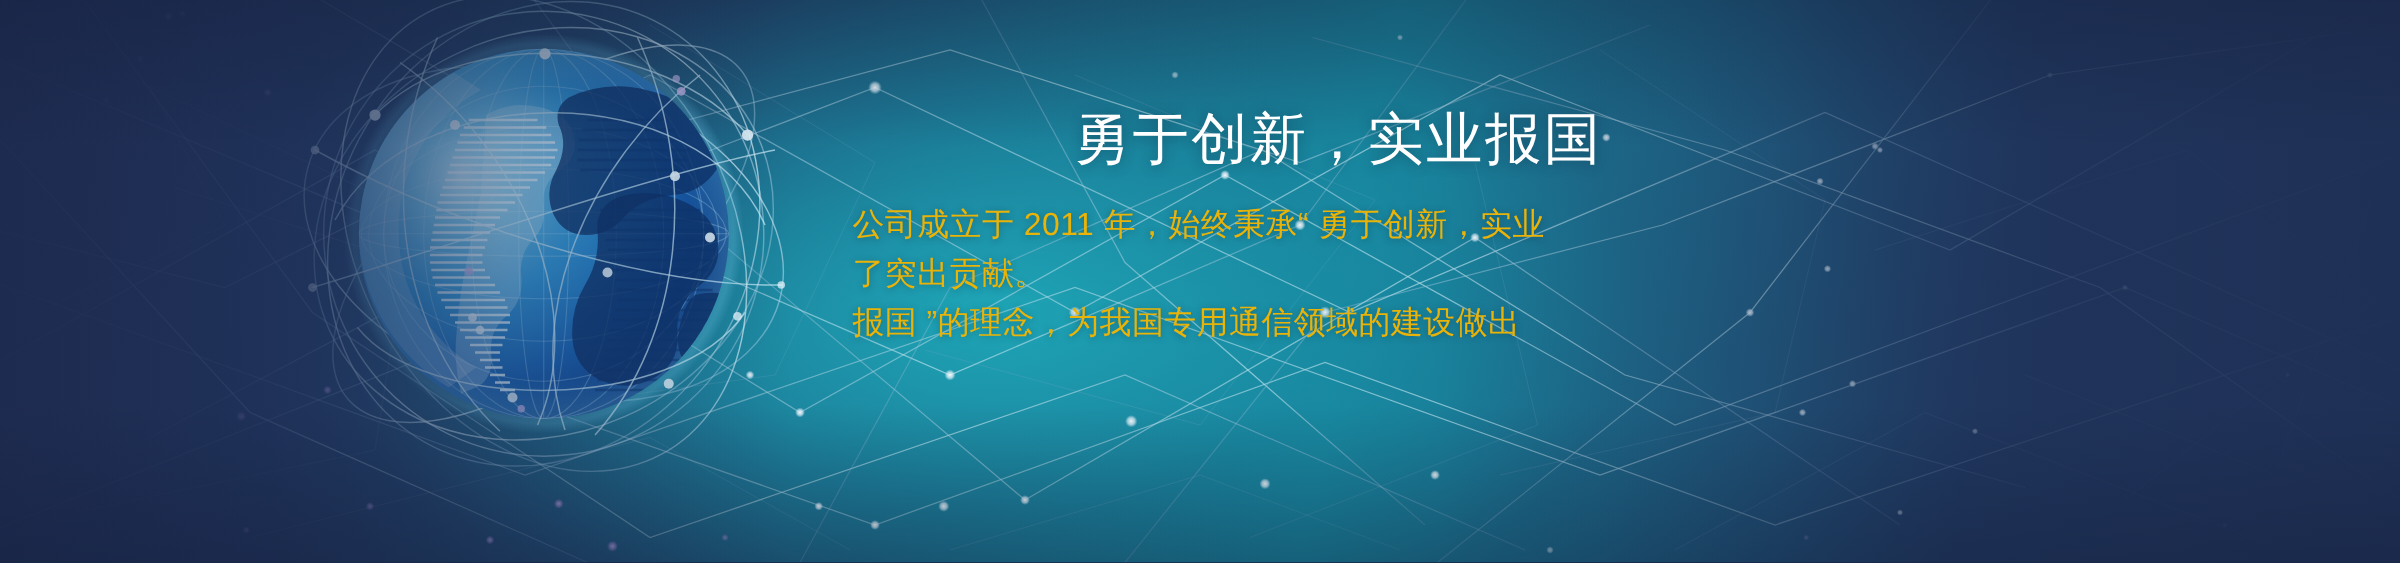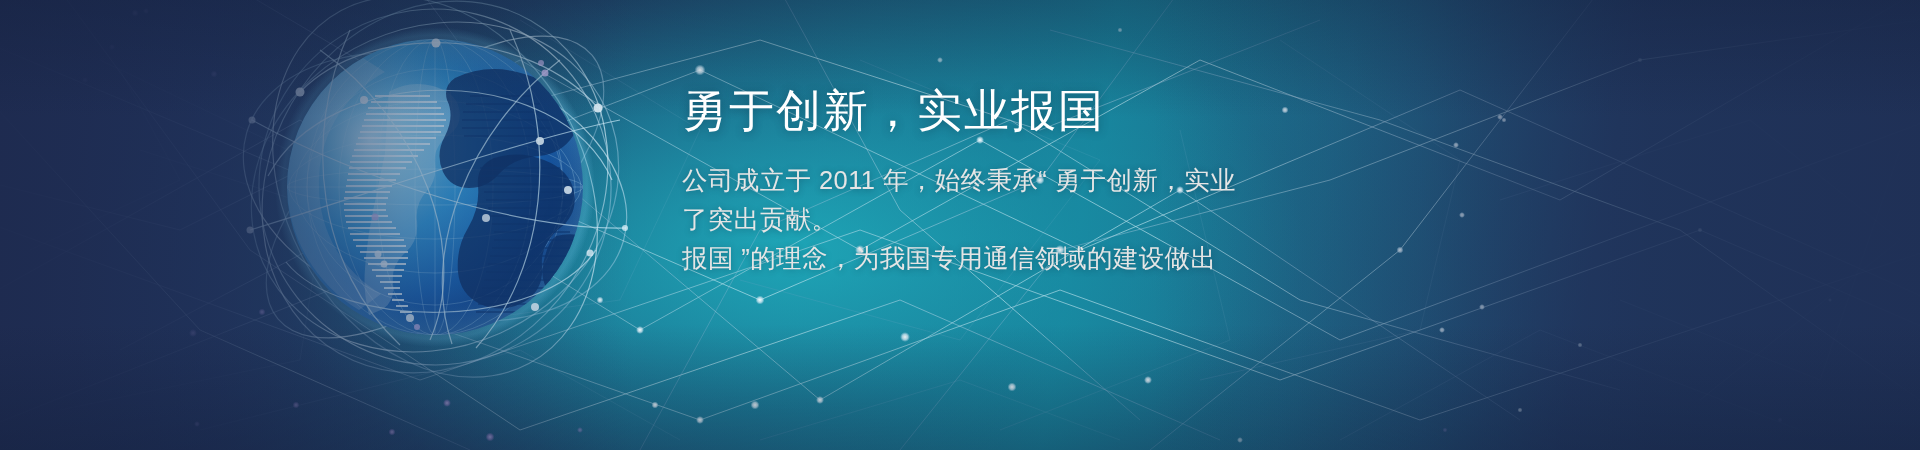--- a/index.html
+++ b/index.html
@@ -29,23 +29,24 @@
     background:linear-gradient(180deg, rgba(18,30,58,.35) 0%, rgba(0,0,0,0) 26%, rgba(0,0,0,0) 72%, rgba(16,28,55,.34) 100%);
   }
   svg.layer{ position:absolute; inset:0; width:1920px; height:450px; }
 
   
   .copy{ position:absolute; left:682px; top:84px; width:600px; }
   .headline{
     color:#ffffff; font-size:45px; line-height:1.18; font-weight:400;
     letter-spacing:2px; text-shadow:0 1px 10px rgba(10,40,60,.45);
     white-space:nowrap;
+    text-align:right;
   }
   .para{
-    margin-top:24px; color:#e5e5e5; font-size:25.5px; line-height:39px;
+    margin-top:24px; color:#eab308; font-size:25.5px; line-height:39px;
     font-weight:400; letter-spacing:.4px; text-shadow:0 1px 6px rgba(10,40,60,.40);
     width:580px;
   }
   .para-line{ display:block; white-space:nowrap; }
 </style>
 </head>
 <body>
 
 <div class="banner">
 

